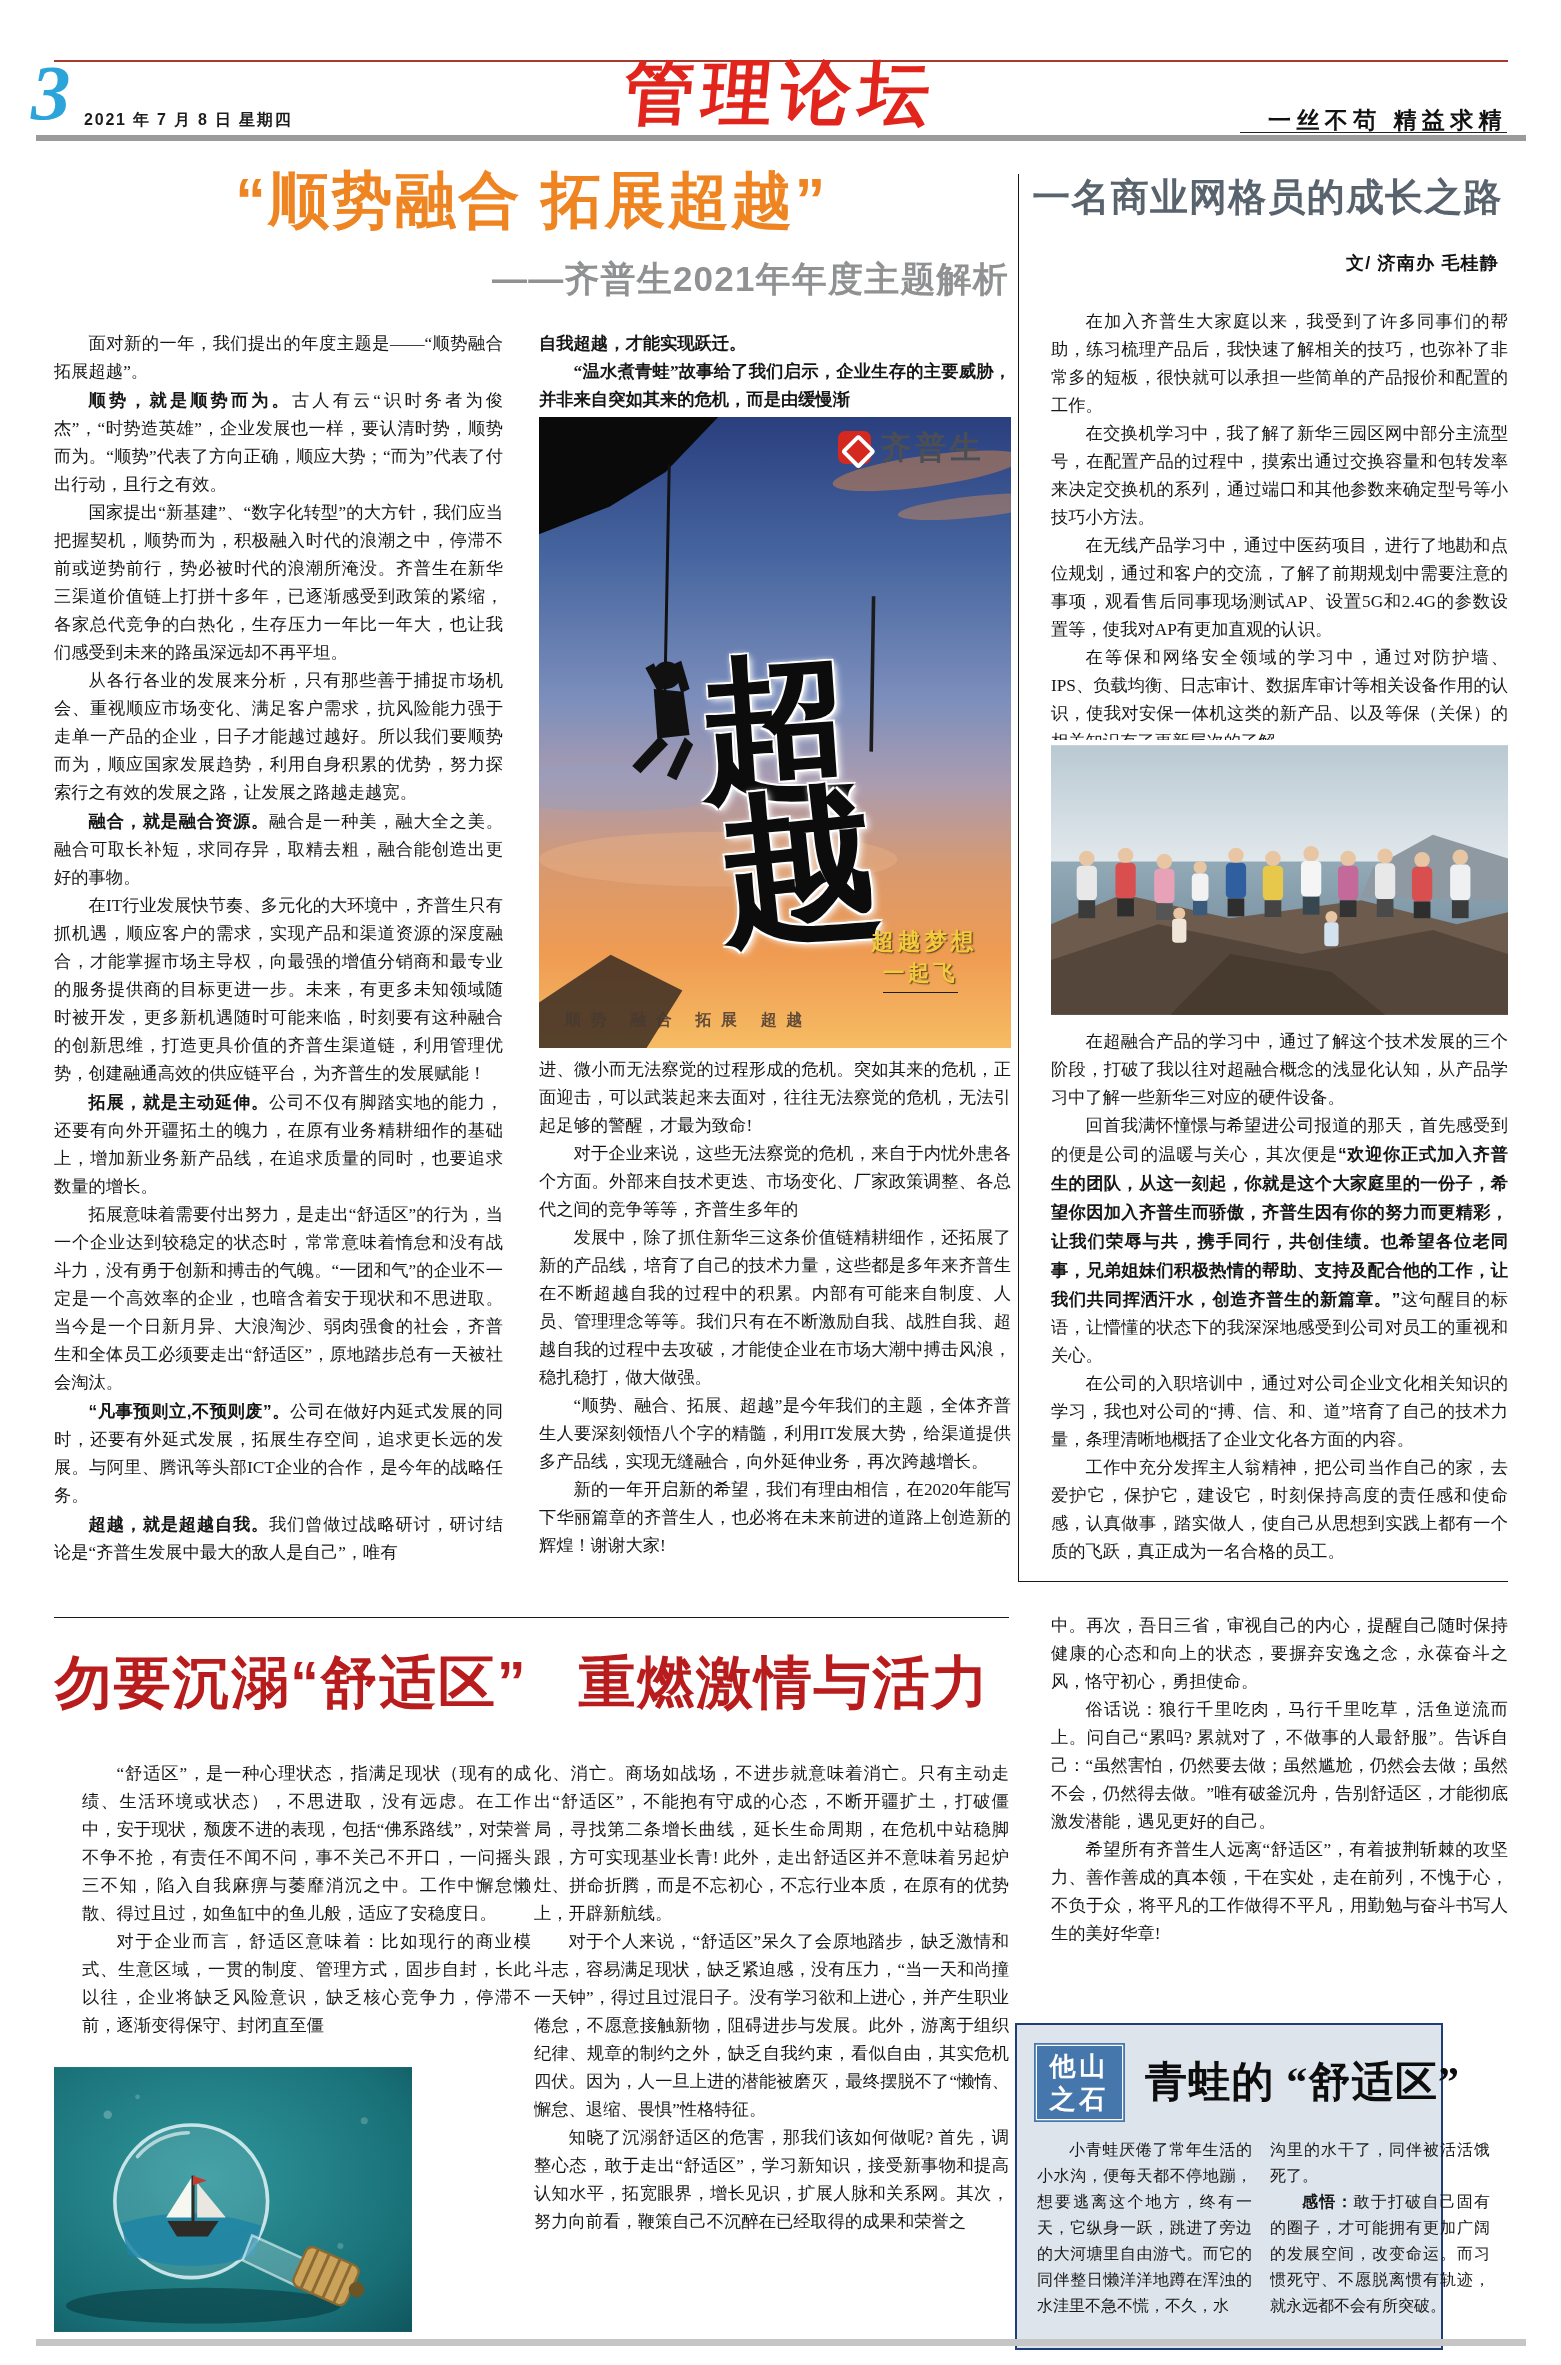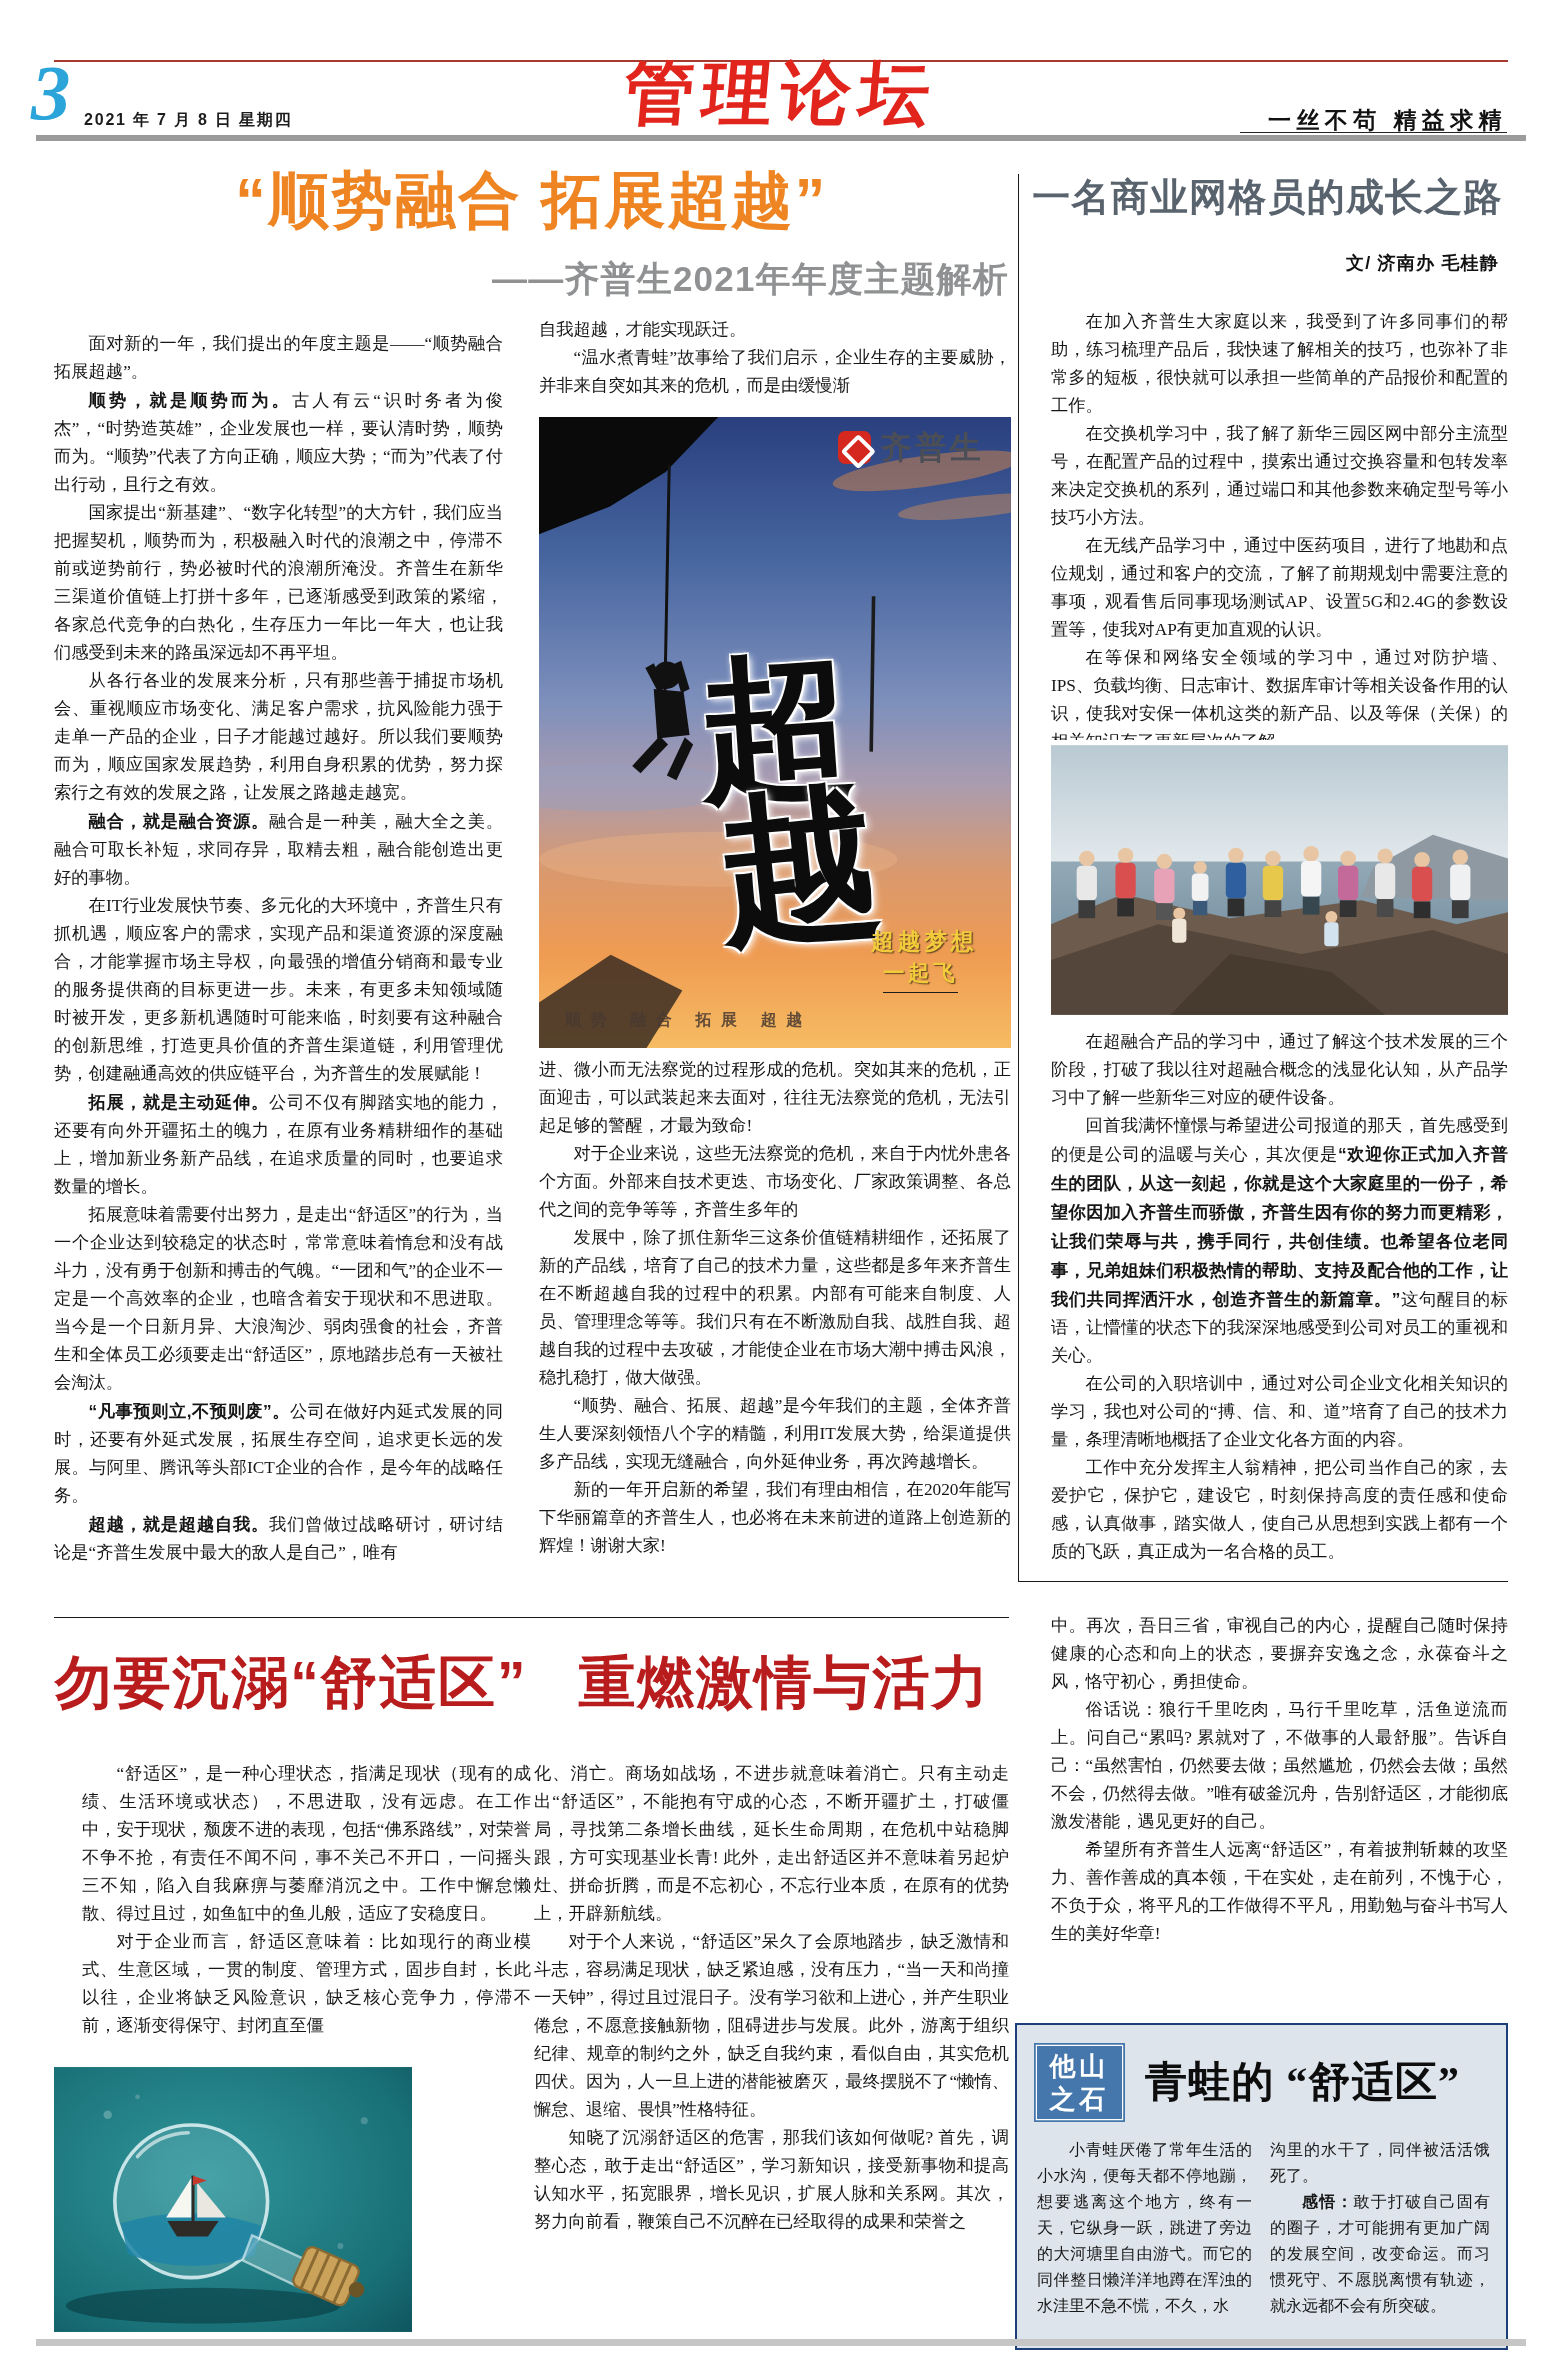--- a/index.html
+++ b/index.html
@@ -68,21 +68,21 @@
     <p><b>顺势，就是顺势而为。</b><span>古人有云“识时务者为俊杰”，“时势造英雄”，企业发展也一样，要认清时势，顺势而为。“顺势”代表了方向正确，顺应大势；“而为”代表了付出行动，且行之有效。</span></p>
     <p>国家提出“新基建”、“数字化转型”的大方针，我们应当把握契机，顺势而为，积极融入时代的浪潮之中，停滞不前或逆势前行，势必被时代的浪潮所淹没。齐普生在新华三渠道价值链上打拼十多年，已逐渐感受到政策的紧缩，各家总代竞争的白热化，生存压力一年比一年大，也让我们感受到未来的路虽深远却不再平坦。</p>
     <p>从各行各业的发展来分析，只有那些善于捕捉市场机会、重视顺应市场变化、满足客户需求，抗风险能力强于走单一产品的企业，日子才能越过越好。所以我们要顺势而为，顺应国家发展趋势，利用自身积累的优势，努力探索行之有效的发展之路，让发展之路越走越宽。</p>
     <p><b>融合，就是融合资源。</b><span>融合是一种美，融大全之美。融合可取长补短，求同存异，取精去粗，融合能创造出更好的事物。</span></p>
     <p>在IT行业发展快节奏、多元化的大环境中，齐普生只有抓机遇，顺应客户的需求，实现产品和渠道资源的深度融合，才能掌握市场主导权，向最强的增值分销商和最专业的服务提供商的目标更进一步。未来，有更多未知领域随时被开发，更多新机遇随时可能来临，时刻要有这种融合的创新思维，打造更具价值的齐普生渠道链，利用管理优势，创建融通高效的供应链平台，为齐普生的发展赋能！</p>
     <p><b>拓展，就是主动延伸。</b><span>公司不仅有脚踏实地的能力，还要有向外开疆拓土的魄力，在原有业务精耕细作的基础上，增加新业务新产品线，在追求质量的同时，也要追求数量的增长。</span></p>
     <p>拓展意味着需要付出努力，是走出“舒适区”的行为，当一个企业达到较稳定的状态时，常常意味着惰怠和没有战斗力，没有勇于创新和搏击的气魄。“一团和气”的企业不一定是一个高效率的企业，也暗含着安于现状和不思进取。当今是一个日新月异、大浪淘沙、弱肉强食的社会，齐普生和全体员工必须要走出“舒适区”，原地踏步总有一天被社会淘汰。</p>
     <p><b>“凡事预则立,不预则废”。</b><span>公司在做好内延式发展的同时，还要有外延式发展，拓展生存空间，追求更长远的发展。与阿里、腾讯等头部ICT企业的合作，是今年的战略任务。</span></p>
     <p><b>超越，就是超越自我。</b><span>我们曾做过战略研讨，研讨结论是“齐普生发展中最大的敌人是自己”，唯有</span></p>
   </div>
-<div class="abs pcol cont" style="left:539px;top:316px;width:472px;height:85px;">
+<div class="abs pcol cont" style="left:539px;top:330px;width:472px;height:85px;font-weight:bold;">
     <p>自我超越，才能实现跃迁。</p>
     <p>“温水煮青蛙”故事给了我们启示，企业生存的主要威胁，并非来自突如其来的危机，而是由缓慢渐</p>
   </div>
 
 <div class="abs poster" style="left:539px;top:417px;width:472px;height:631px;">
   <svg width="472" height="631" viewBox="0 0 790 1056" style="position:absolute;left:0;top:0;">
     <ellipse cx="650" cy="90" rx="160" ry="26" fill="#c9824e" opacity="0.55" transform="rotate(-8 650 90)"></ellipse>
     <ellipse cx="730" cy="150" rx="130" ry="18" fill="#d88d52" opacity="0.45" transform="rotate(-6 730 150)"></ellipse>
     <ellipse cx="120" cy="620" rx="220" ry="40" fill="#8fa0c6" opacity="0.35"></ellipse>
     <ellipse cx="300" cy="740" rx="300" ry="46" fill="#e9b184" opacity="0.45"></ellipse>
@@ -273,21 +273,21 @@
     <p>化、消亡。商场如战场，不进步就意味着消亡。只有主动走出“舒适区”，不能抱有守成的心态，不断开疆扩土，打破僵局，寻找第二条增长曲线，延长生命周期，在危机中站稳脚跟，方可实现基业长青! 此外，走出舒适区并不意味着另起炉灶、拼命折腾，而是不忘初心，不忘行业本质，在原有的优势上，开辟新航线。</p>
     <p>对于个人来说，“舒适区”呆久了会原地踏步，缺乏激情和斗志，容易满足现状，缺乏紧迫感，没有压力，“当一天和尚撞一天钟”，得过且过混日子。没有学习欲和上进心，并产生职业倦怠，不愿意接触新物，阻碍进步与发展。此外，游离于组织纪律、规章的制约之外，缺乏自我约束，看似自由，其实危机四伏。因为，人一旦上进的潜能被磨灭，最终摆脱不了“懒惰、懈怠、退缩、畏惧”性格特征。</p>
     <p>知晓了沉溺舒适区的危害，那我们该如何做呢? 首先，调整心态，敢于走出“舒适区”，学习新知识，接受新事物和提高认知水平，拓宽眼界，增长见识，扩展人脉和关系网。其次，努力向前看，鞭策自己不沉醉在已经取得的成果和荣誉之</p>
   </div>
 <div class="abs pcol cont" style="left:1051px;top:1612px;width:457px;height:396px;">
     <p>中。再次，吾日三省，审视自己的内心，提醒自己随时保持健康的心态和向上的状态，要摒弃安逸之念，永葆奋斗之风，恪守初心，勇担使命。</p>
     <p>俗话说：狼行千里吃肉，马行千里吃草，活鱼逆流而上。问自己“累吗? 累就对了，不做事的人最舒服”。告诉自己：“虽然害怕，仍然要去做；虽然尴尬，仍然会去做；虽然不会，仍然得去做。”唯有破釜沉舟，告别舒适区，才能彻底激发潜能，遇见更好的自己。</p>
     <p>希望所有齐普生人远离“舒适区”，有着披荆斩棘的攻坚力、善作善成的真本领，干在实处，走在前列，不愧于心，不负于众，将平凡的工作做得不平凡，用勤勉与奋斗书写人生的美好华章!</p>
   </div>
 
-<div class="abs sidebox" style="left:1015px;top:2023px;width:493px;height:327px;padding-left:15px;">
+<div class="abs sidebox" style="left:1015px;top:2023px;width:428px;height:327px;padding-left:15px;">
   <div class="abs badge" style="left:16.7px;top:18px;width:91px;height:79px;">
     <span>他山</span>
     <span>之石</span>
   </div>
   <div class="abs box-title" style="left:128px;top:29px;width:352px;">青蛙的 “舒适区”</div>
   <div class="abs pcol boxcol" style="left:20px;top:112px;width:215px;height:201px;">
       <p>小青蛙厌倦了常年生活的小水沟，便每天都不停地蹦，想要逃离这个地方，终有一天，它纵身一跃，跳进了旁边的大河塘里自由游弋。而它的同伴整日懒洋洋地蹲在浑浊的水洼里不急不慌，不久，水</p>
     </div>
   <div class="abs pcol boxcol cont" style="left:253px;top:112px;width:220px;height:201px;">
       <p>沟里的水干了，同伴被活活饿死了。</p>

